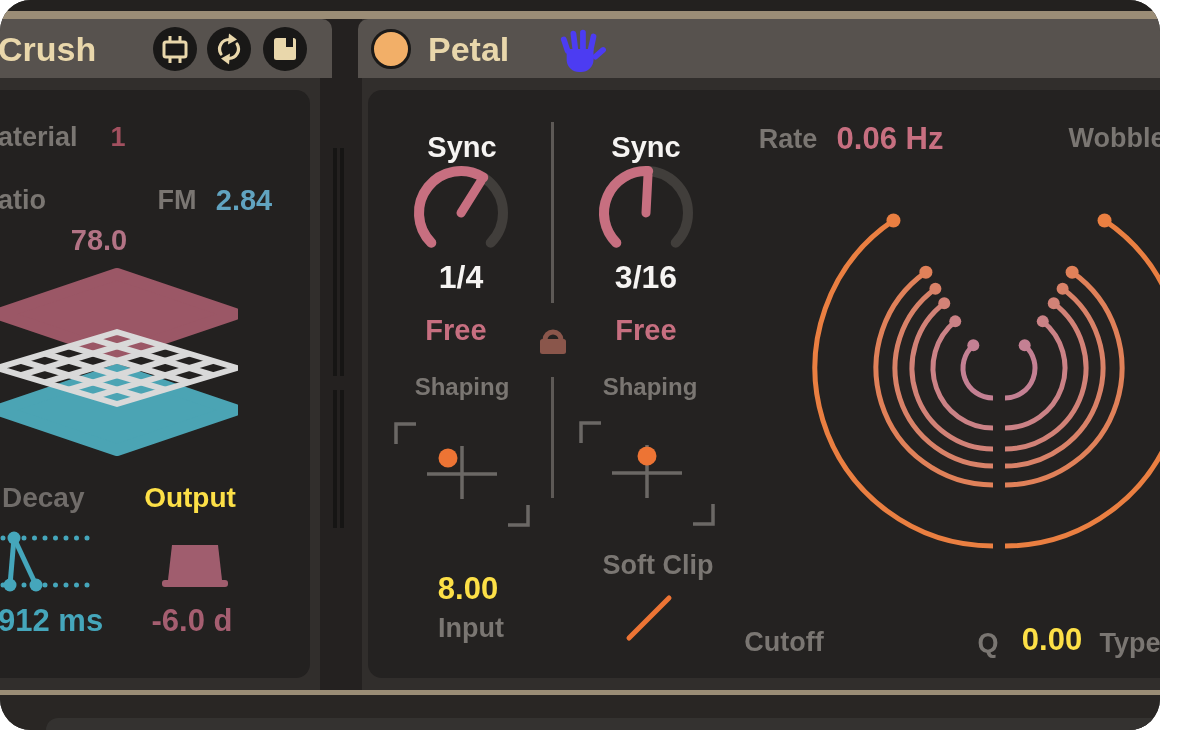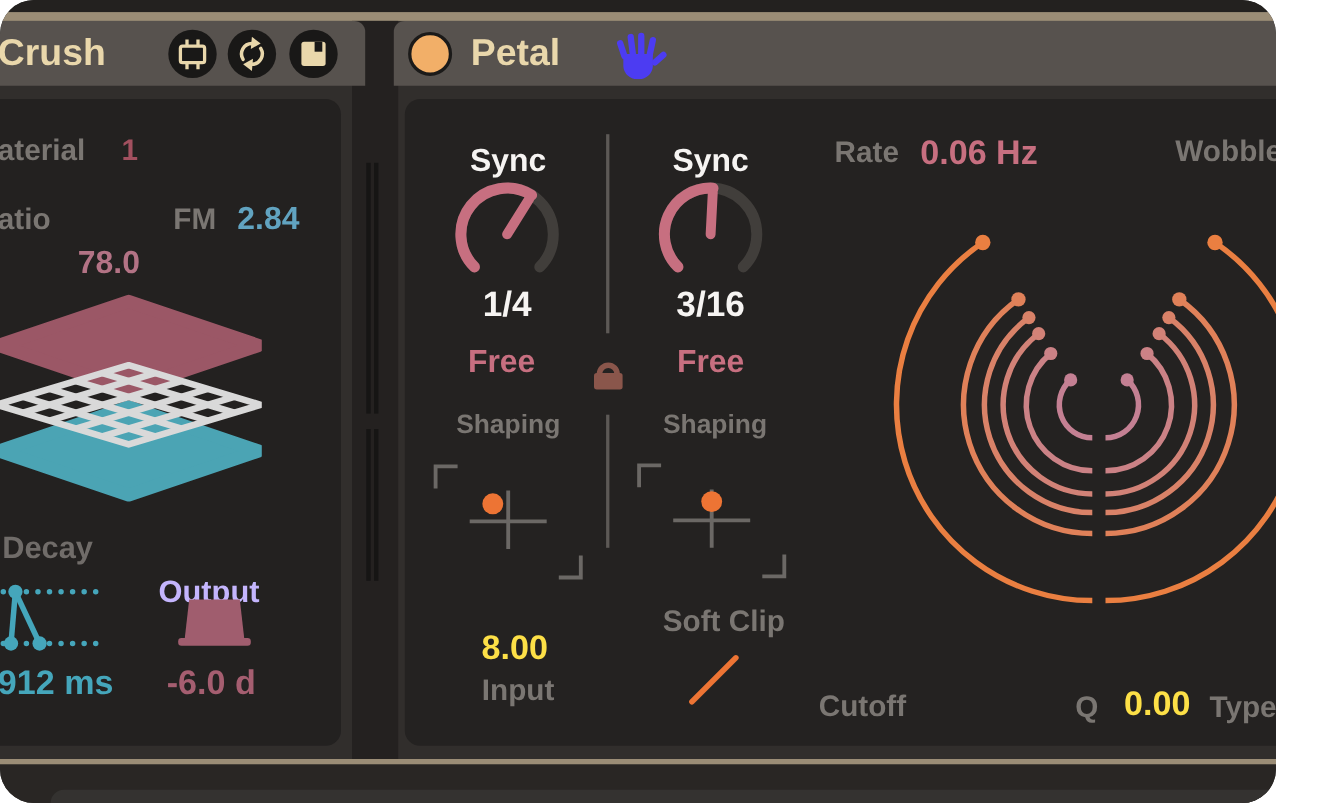--- a/index.html
+++ b/index.html
@@ -84,21 +84,21 @@
       <line x1="73" y1="127.6" x2="193" y2="91.6"></line>
       <line x1="97" y1="134.8" x2="217" y2="98.8"></line>
       <line x1="217" y1="113.2" x2="97" y2="77.2"></line>
       <line x1="193" y1="120.4" x2="73" y2="84.4"></line>
       <line x1="169" y1="127.6" x2="49" y2="91.6"></line>
       <line x1="145" y1="134.8" x2="25" y2="98.8"></line>
     </g>
   </svg>
 
   <div class="txtL gray" style="left:2px;top:498px;font-size:28px;color:#706c69;">Decay</div>
-  <div class="txt gray" style="left:190px;top:498px;font-size:28px;color:#c4b5fd;margin-top:40px;">Output</div>
+  <div class="txt gray" style="left:190px;top:498px;font-size:28px;color:#fde047;">Output</div>
 
   <svg class="abs" style="left:0;top:526px;" width="95" height="70" viewBox="0 0 95 70">
     <line x1="3" y1="12" x2="88" y2="12" stroke="#45a6bb" stroke-width="5" stroke-linecap="round" stroke-dasharray="0,10.5"></line>
     <line x1="3" y1="59" x2="88" y2="59" stroke="#45a6bb" stroke-width="5" stroke-linecap="round" stroke-dasharray="0,10.5"></line>
     <line x1="10" y1="59" x2="14" y2="12" stroke="#45a6bb" stroke-width="5"></line>
     <line x1="14" y1="12" x2="36" y2="59" stroke="#45a6bb" stroke-width="5"></line>
     <circle cx="14" cy="12" r="6.5" fill="#45a6bb"></circle>
     <circle cx="10" cy="59" r="6.5" fill="#45a6bb"></circle>
     <circle cx="36" cy="59" r="6.5" fill="#45a6bb"></circle>
   </svg>

